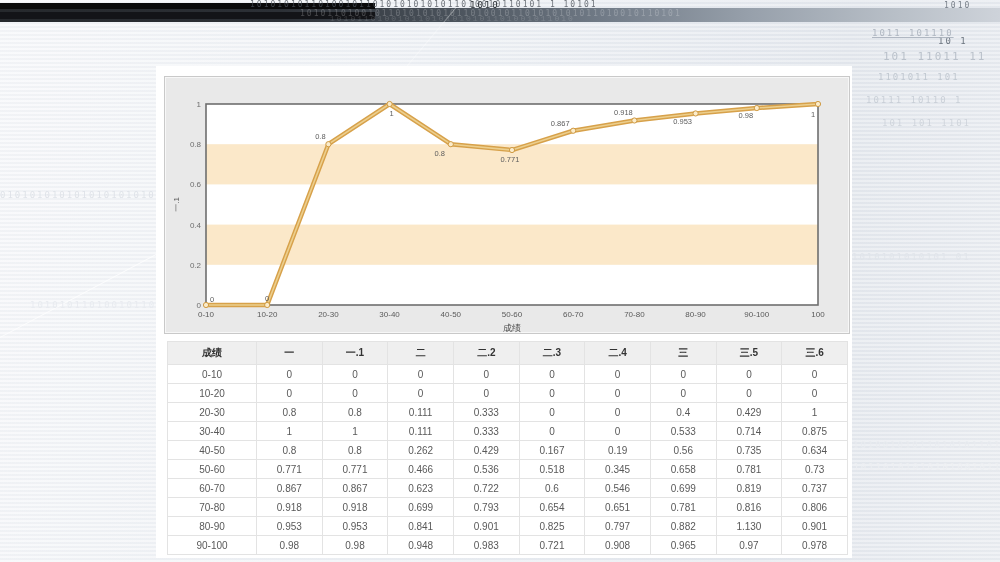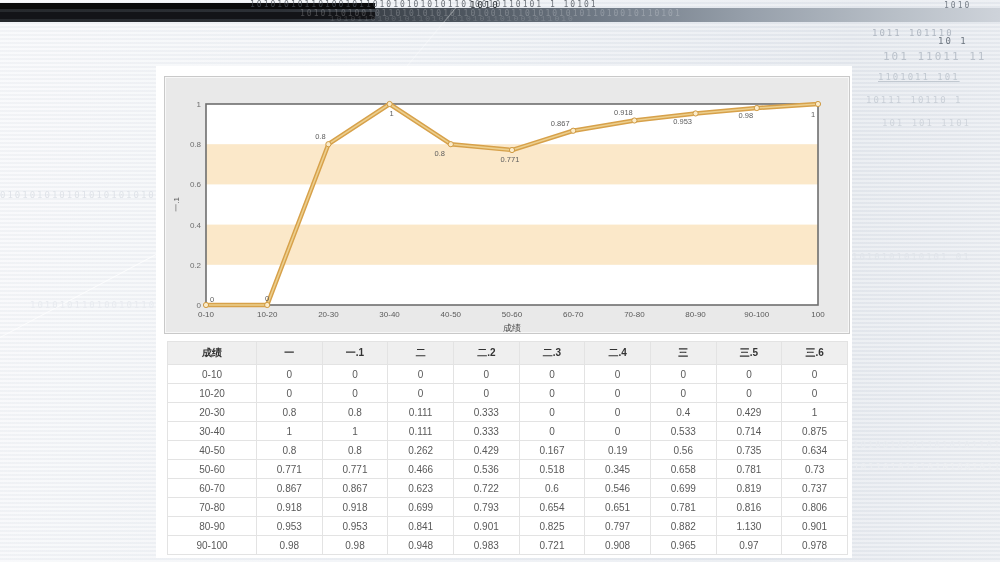--- a/index.html
+++ b/index.html
@@ -46,23 +46,23 @@
   <div class="diag" style="left:300px;top:120px;height:240px;opacity:.6;"></div>
   <div class="diag" style="left:420px;top:-10px;height:120px;transform:rotate(40deg);opacity:.5;"></div>
 
   <div id="decorations">
       <span class="bin" style="left: 250px; top: 0px; font-size: 8px; color: rgb(74, 80, 88); opacity: 0.8;">1010101011010010110101010101011010010110101 1 10101</span>
       <span class="bin" style="left: 470px; top: 0px; font-size: 9px; color: rgb(46, 51, 56); opacity: 1;">1010</span>
       <span class="bin" style="left: 944px; top: 1px; font-size: 8px; color: rgb(109, 117, 127); opacity: 0.9;">1010</span>
       <span class="bin" style="left: 300px; top: 9px; font-size: 8px; color: rgb(255, 255, 255); opacity: 0.22;">10101101001011010101010110100101101010101011010010110101</span>
       <span class="bin" style="left: 330px; top: 14px; font-size: 8px; color: rgb(255, 255, 255); opacity: 0.15; font-family: Liberation Mono, monospace;">101011010010110101010101101001011010</span>
       <span class="bin" style="left: 938px; top: 6px; font-size: 9px; color: rgb(95, 104, 115); opacity: 0.9; margin-top: 30px;">10 1</span>
-      <span class="bin" style="left: 872px; top: 28px; font-size: 9px; color: rgb(170, 178, 189); opacity: 0.9;">1011 101110</span>
+      <span class="bin" style="left: 872px; top: 28px; font-size: 9px; color: rgb(170, 178, 189); opacity: 0.9; text-decoration: underline;">1011 101110</span>
       <span class="bin" style="left: 883px; top: 50px; font-size: 11px; color: rgb(178, 186, 196); opacity: 0.85;">101 11011 11</span>
-      <span class="bin" style="left: 878px; top: 72px; font-size: 9px; color: rgb(184, 192, 201); opacity: 0.8; text-decoration: underline;">1101011 101</span>
+      <span class="bin" style="left: 878px; top: 72px; font-size: 9px; color: rgb(184, 192, 201); opacity: 0.8;">1101011 101</span>
       <span class="bin" style="left: 866px; top: 95px; font-size: 9px; color: rgb(191, 198, 207); opacity: 0.75;">10111 10110 1</span>
       <span class="bin" style="left: 882px; top: 118px; font-size: 9px; color: rgb(198, 204, 212); opacity: 0.7;">101 101 1101</span>
       <span class="bin" style="left: 0px; top: 190px; font-size: 9px; color: rgb(221, 225, 231); opacity: 0.9;">0101010101010101010101010101010</span>
       <span class="bin" style="left: 852px; top: 252px; font-size: 9px; color: rgb(224, 228, 234); opacity: 0.9;">1010101010101 01</span>
       <span class="bin" style="left: 853px; top: 440px; font-size: 9px; color: rgb(233, 236, 240); opacity: 0.95;">10100101011010101101</span>
       <span class="bin" style="left: 846px; top: 462px; font-size: 9px; color: rgb(237, 239, 242); opacity: 0.95;">0101101010101010010110</span>
       <span class="bin" style="left: 30px; top: 300px; font-size: 9px; color: rgb(231, 234, 239); opacity: 0.9;">10101011010010110101</span>
     </div>
 
 

